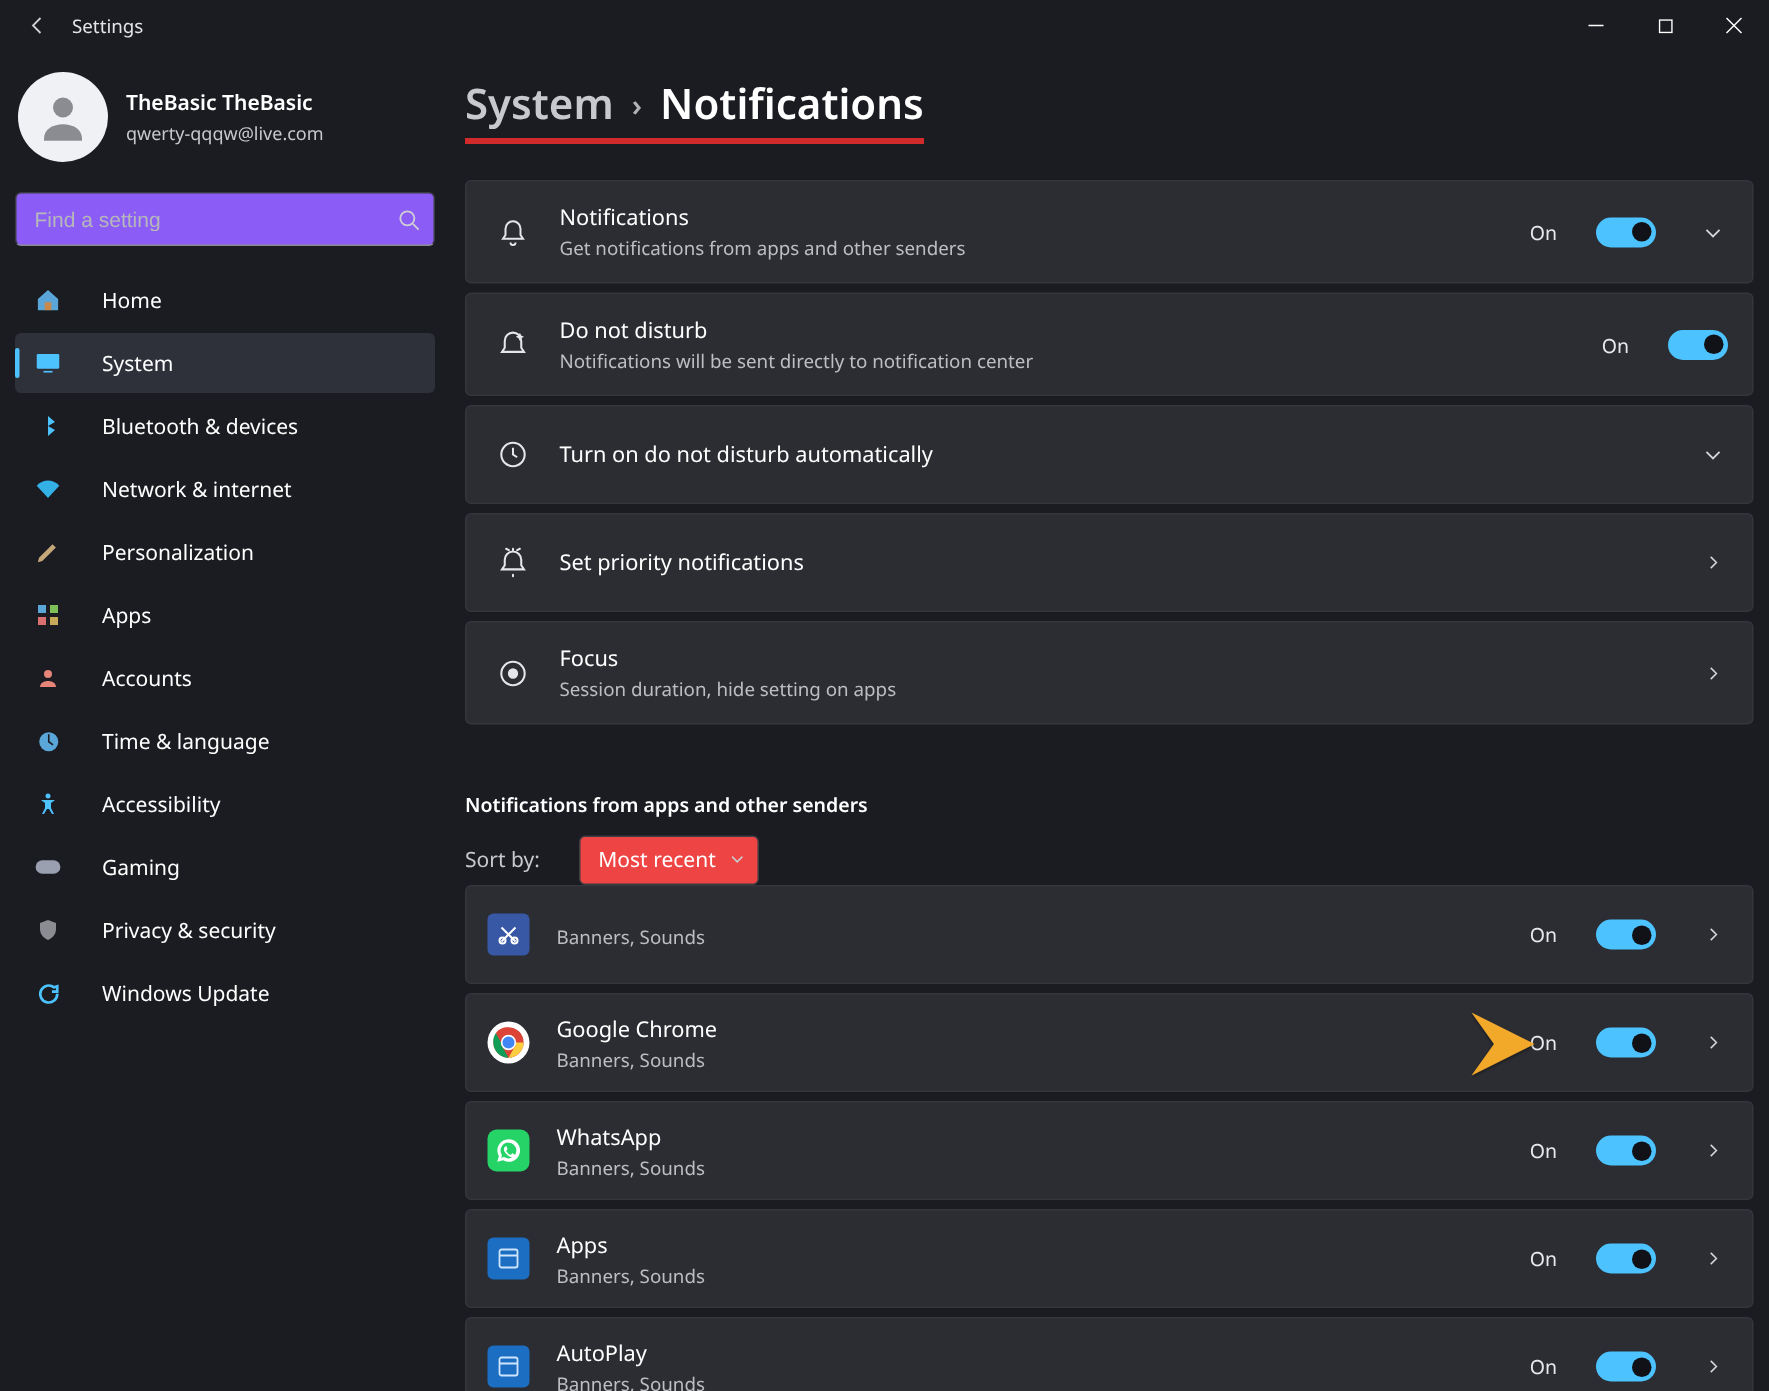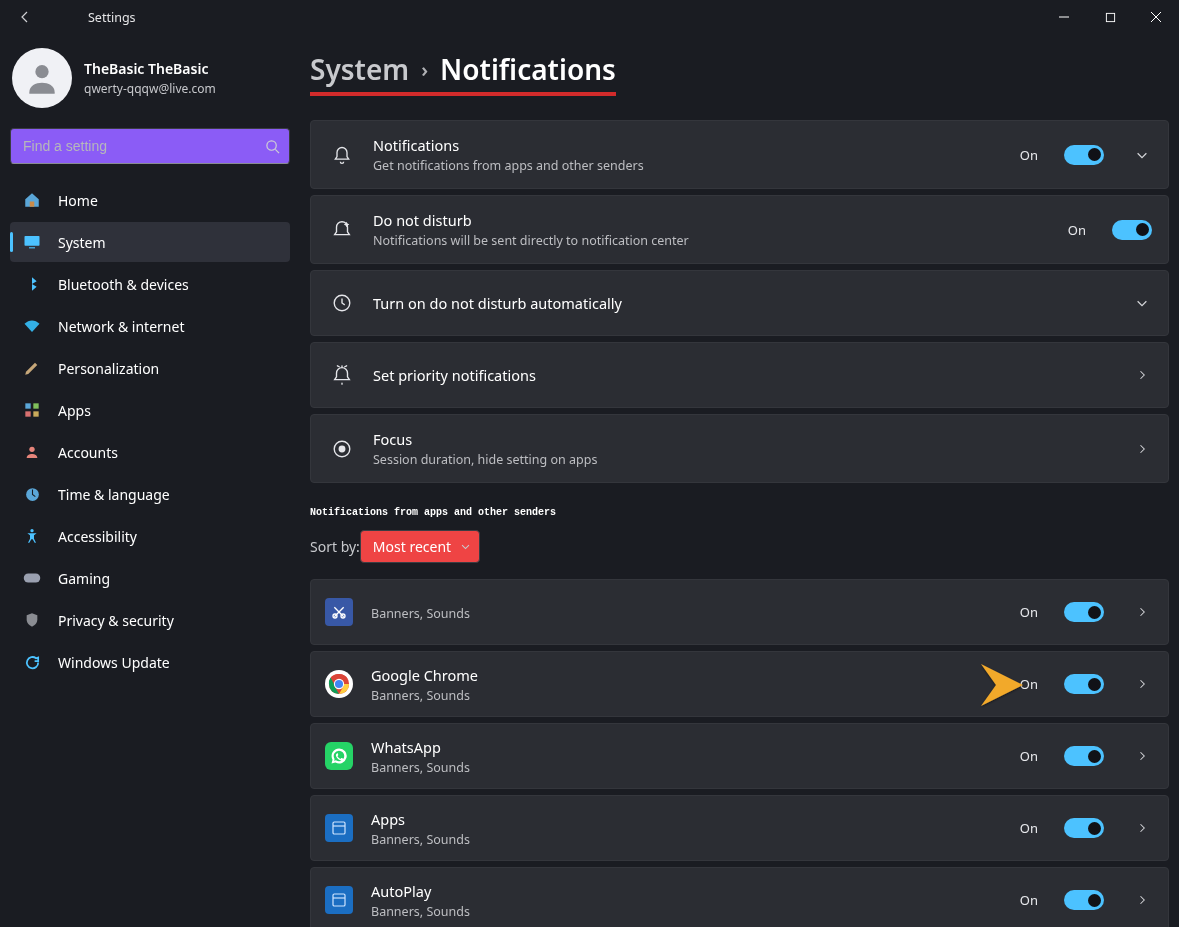--- a/index.html
+++ b/index.html
@@ -10,21 +10,20 @@
     width: 1179px;
     height: 927px;
     overflow: hidden;
     font-size: 14px;
   }
   .titlebar {
     display: flex;
     align-items: center;
     height: 34px;
     padding-left: 14px;
-    gap: 40px;
   }
   .titlebar .back-btn {
     width: 22px; height: 22px;
     display: flex; align-items: center; justify-content: center;
     color: #cfd0d4;
   }
   .titlebar .title {
     margin-left: 12px;
     font-size: 12.5px;
     color: #e4e4e6;
@@ -81,21 +80,21 @@
   .search .search-icon {
     position: absolute;
     right: 10px; top: 0; bottom: 0;
     display: flex; align-items: center;
     color: #cfd0d4;
   }
   .nav { list-style: none; }
   .nav li {
     display: flex;
     align-items: center;
-    gap: 16px;
+    gap: 26px;
     height: 40px;
     padding: 0 12px;
     border-radius: 4px;
     cursor: pointer;
     font-size: 14px;
     color: #ffffff;
     margin-bottom: 2px;
   }
   .nav li.selected {
     background: #2f313a;
@@ -165,30 +164,28 @@
     border-radius: 50%;
     right: 3px; top: 3.5px;
   }
   .chev {
     width: 20px; height: 20px;
     display:flex;align-items:center;justify-content:center;
     color: #d4d5d9;
     margin-left: 10px;
   }
   .section-header {
-    font-size: 10px;
+    font-size: 13px;
     font-weight: 600;
     color: #fff;
-    margin-top: 24px;
+    margin-top: 44px;
     margin-bottom: 12px;
-    font-family: Liberation Mono, monospace;
   }
   .sort-row {
-    display:flex;align-items:center;gap:0;
-    margin-bottom: 16px;
+    display:flex;align-items:center;gap:26px;
     font-size: 14px;
     color: #c8c9cd;
   }
   .sort-select {
     background: #ef4444;
     border: 1px solid #3b3d43;
     border-radius: 4px;
     padding: 6px 28px 6px 12px;
     color: #fff;
     font-size: 14px;

